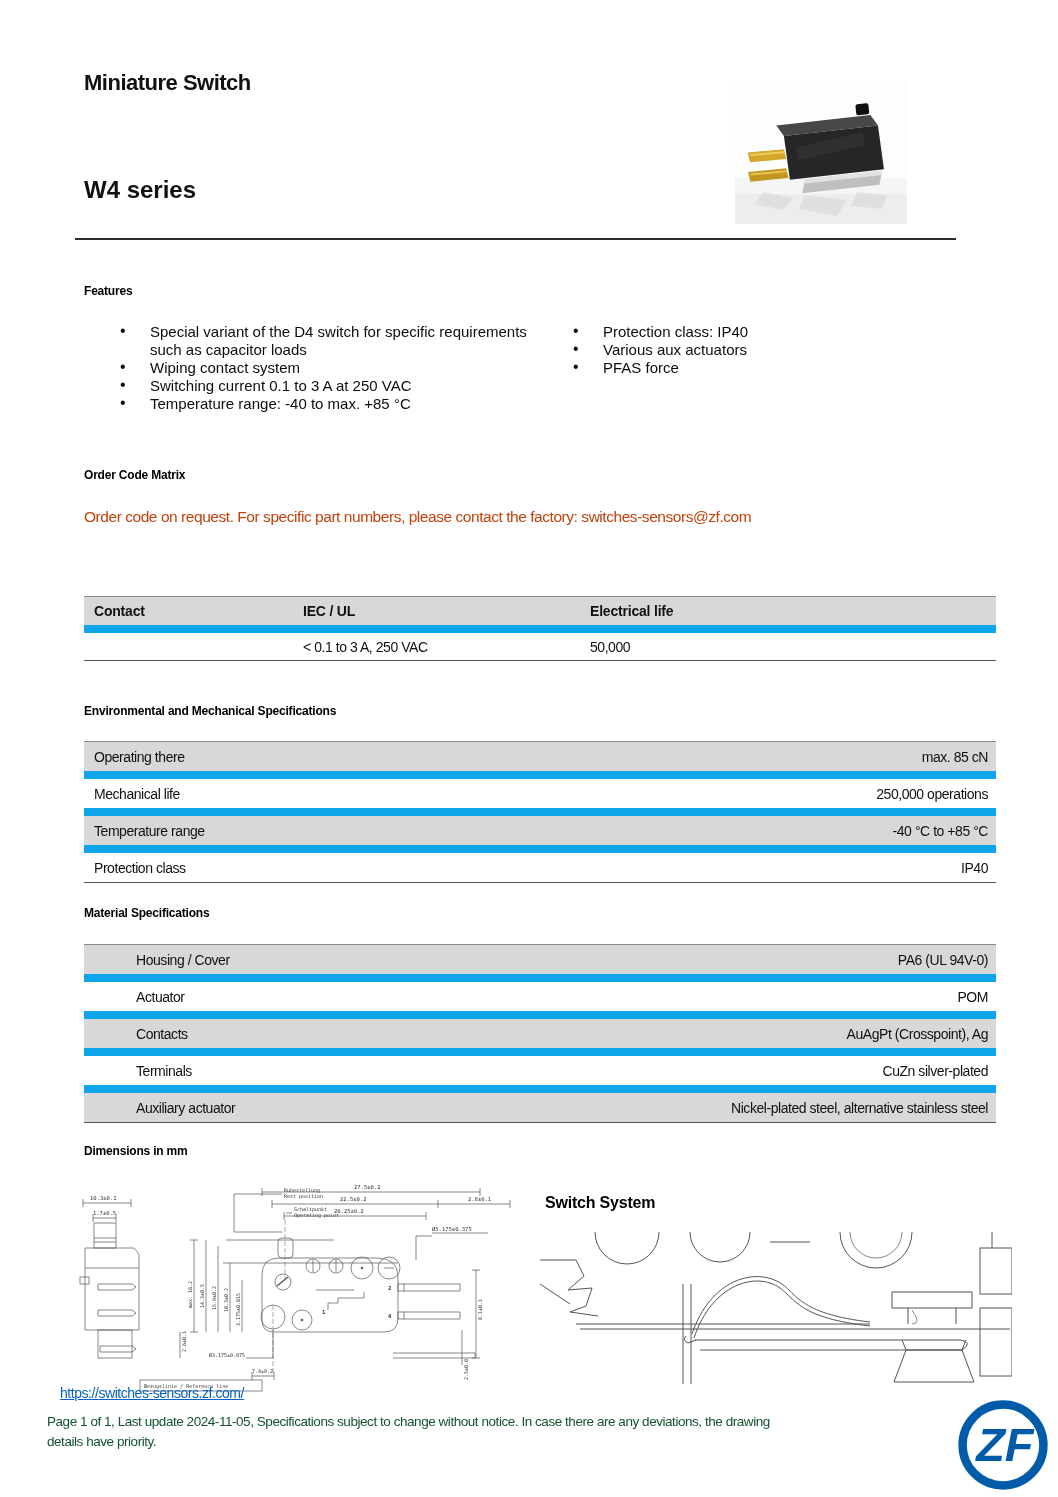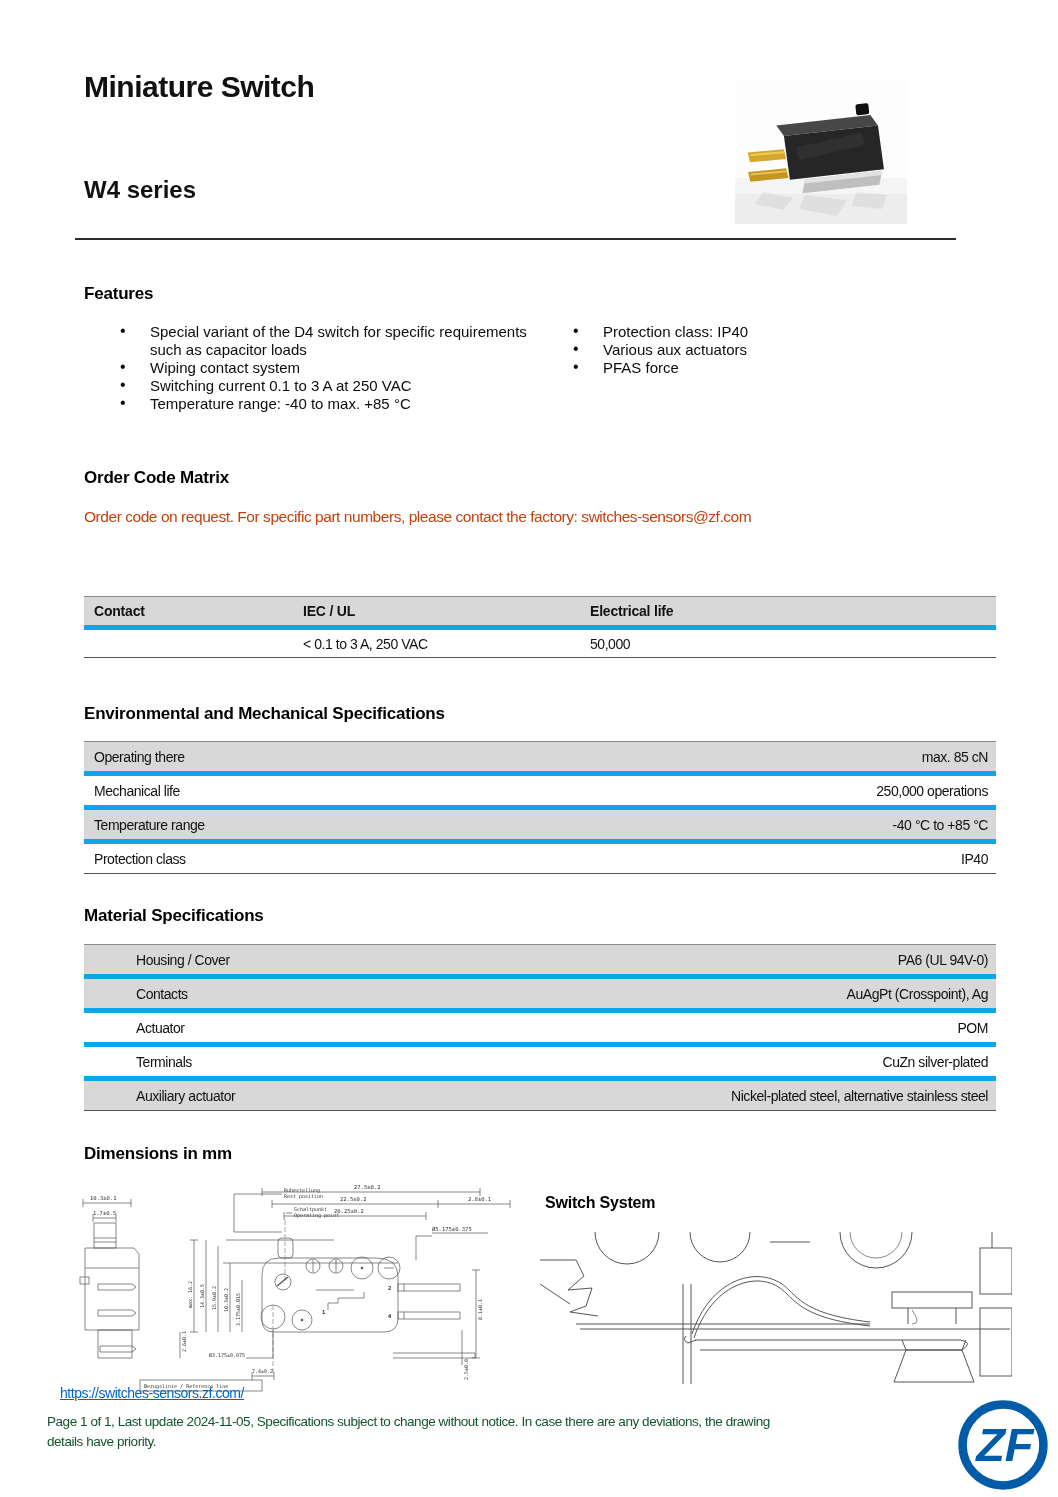--- a/index.html
+++ b/index.html
@@ -5,44 +5,44 @@
   html,body { margin:0; padding:0; background:#888; }
   .page {
     position:relative; width:1058px; height:1497px; margin:0 auto;
     background:#ffffff; overflow:hidden;
     font-family:"Liberation Sans","DejaVu Sans",sans-serif;
     color:#111;
   }
   .abs { position:absolute; }
 
   
-  #title   { left:84px; top:70px; font-size:30px; font-weight:bold; letter-spacing:-0.5px; }
+  #title   { left:84px; top:70px; font-size:22px; font-weight:bold; letter-spacing:-0.5px; }
   #series  { left:84px; top:176px; font-size:24px; font-weight:bold; }
   #photo   { left:735px; top:80px; width:172px; height:144px; }
   #rule    { left:75px; top:238px; width:881px; height:0; border-top:2px solid #2c2c2c; }
 
   
-  .h { font-size:17px; font-weight:bold; letter-spacing:-0.2px; color:#000; }
+  .h { font-size:12px; font-weight:bold; letter-spacing:-0.2px; color:#000; }
 
   
   #features-h { left:84px; top:284px; }
   .blist { margin:0; padding:0; list-style:none; font-size:15px; line-height:18px; color:#0c0c0c; }
   .blist li { position:relative; padding-left:66px; margin-bottom:0; }
   .blist li::before { content:"•"; position:absolute; left:36px; top:-1px; font-size:16px; }
   #features-left  { left:84px;  top:323px; width:452px; }
   #features-right { left:537px; top:323px; width:420px; }
 
   
   .narrow { letter-spacing:-0.45px; }
   #order-h    { left:84px; top:468px; }
   #order-text { left:84px; top:508px; width:905px; font-size:15.5px; color:#c2410c; }
 
   
   .tbl { left:84px; width:912px; border-top:1px solid #8a8a8a; font-size:14px; }
-  .tr  { display:flex; align-items:center; border-bottom:5px solid #0ea5e9; }
+  .tr  { display:flex; align-items:center; border-bottom:8px solid #0ea5e9; }
   .tr.last { border-bottom:1.5px solid #555; }
   .stripe { background:#d8d8d8; }
   .th { font-weight:bold; letter-spacing:-0.2px; }
   .c1 { width:219px; padding-left:10px; box-sizing:border-box; }
   .c2 { width:287px; }
   .c3 { flex:1; }
   .kv .lbl { flex:1; padding-left:10px; }
   .kv .val { padding-right:8px; text-align:right; }
 
   #elec-h   { left:84px; top:556px; }
@@ -154,27 +154,27 @@
       <div class="val narrow">IP40</div>
     </div>
   </div>
 
   <div class="abs h" id="mat-h">Material Specifications</div>
   <div class="abs tbl" id="tbl-mat">
     <div class="tr kv stripe">
       <div class="lbl narrow">Housing / Cover</div>
       <div class="val narrow">PA6 (UL 94V-0)</div>
     </div>
+    <div class="tr kv">
+      <div class="lbl narrow">Actuator</div>
+      <div class="val narrow">POM</div>
+    </div>
     <div class="tr kv stripe">
       <div class="lbl narrow">Contacts</div>
       <div class="val narrow">AuAgPt (Crosspoint), Ag</div>
-    </div>
-    <div class="tr kv">
-      <div class="lbl narrow">Actuator</div>
-      <div class="val narrow">POM</div>
     </div>
     <div class="tr kv">
       <div class="lbl narrow">Terminals</div>
       <div class="val narrow">CuZn silver-plated</div>
     </div>
     <div class="tr kv stripe last">
       <div class="lbl narrow">Auxiliary actuator</div>
       <div class="val narrow">Nickel-plated steel, alternative stainless steel</div>
     </div>
   </div>

